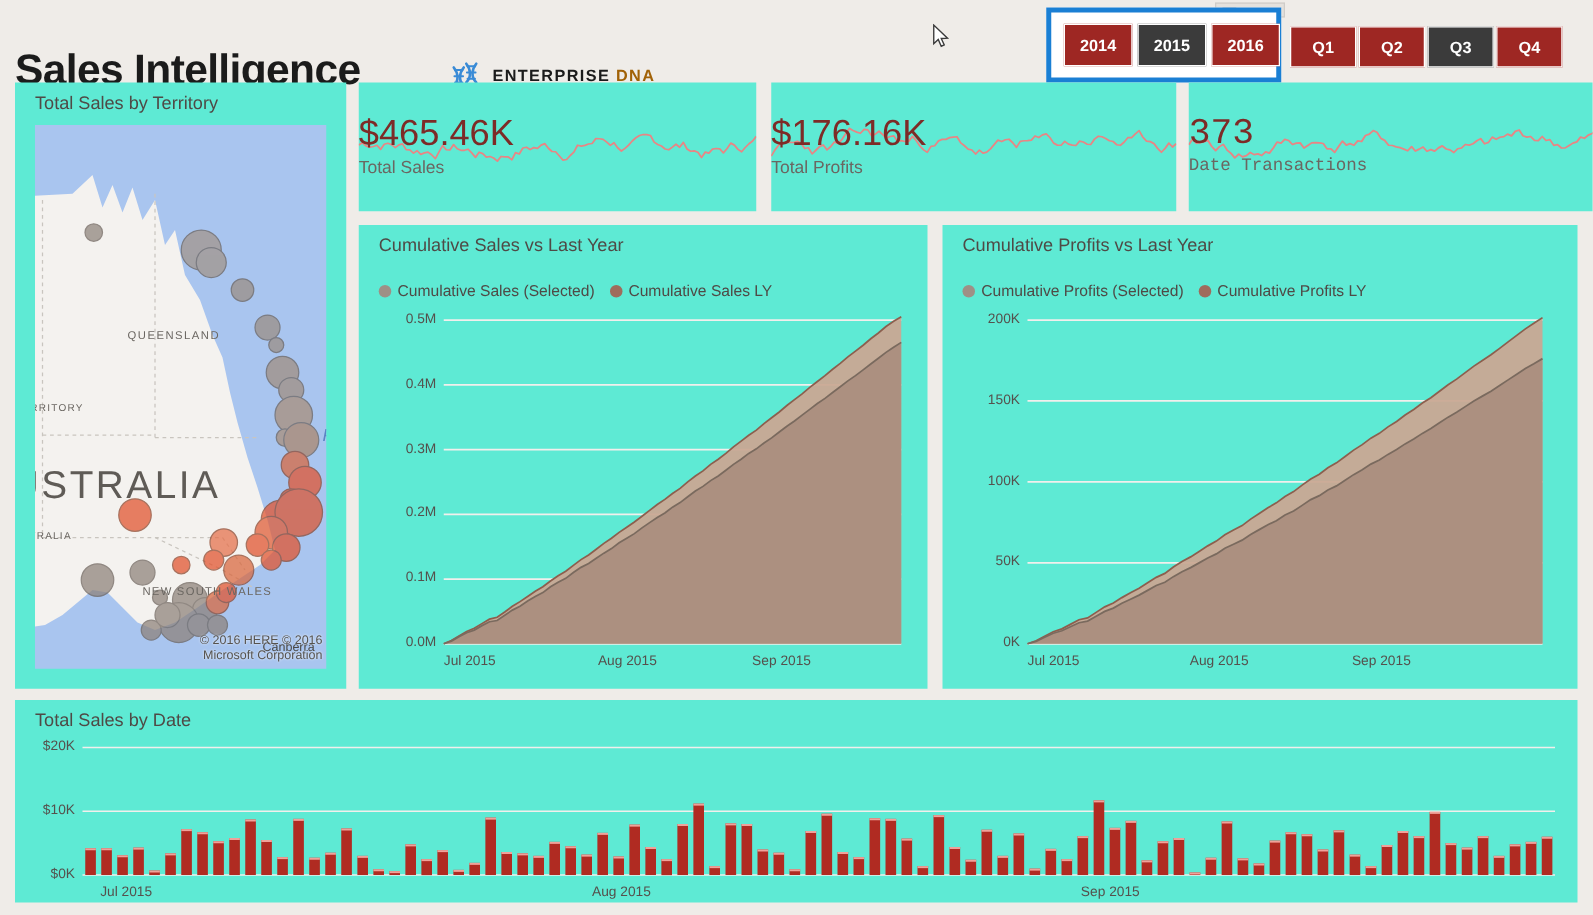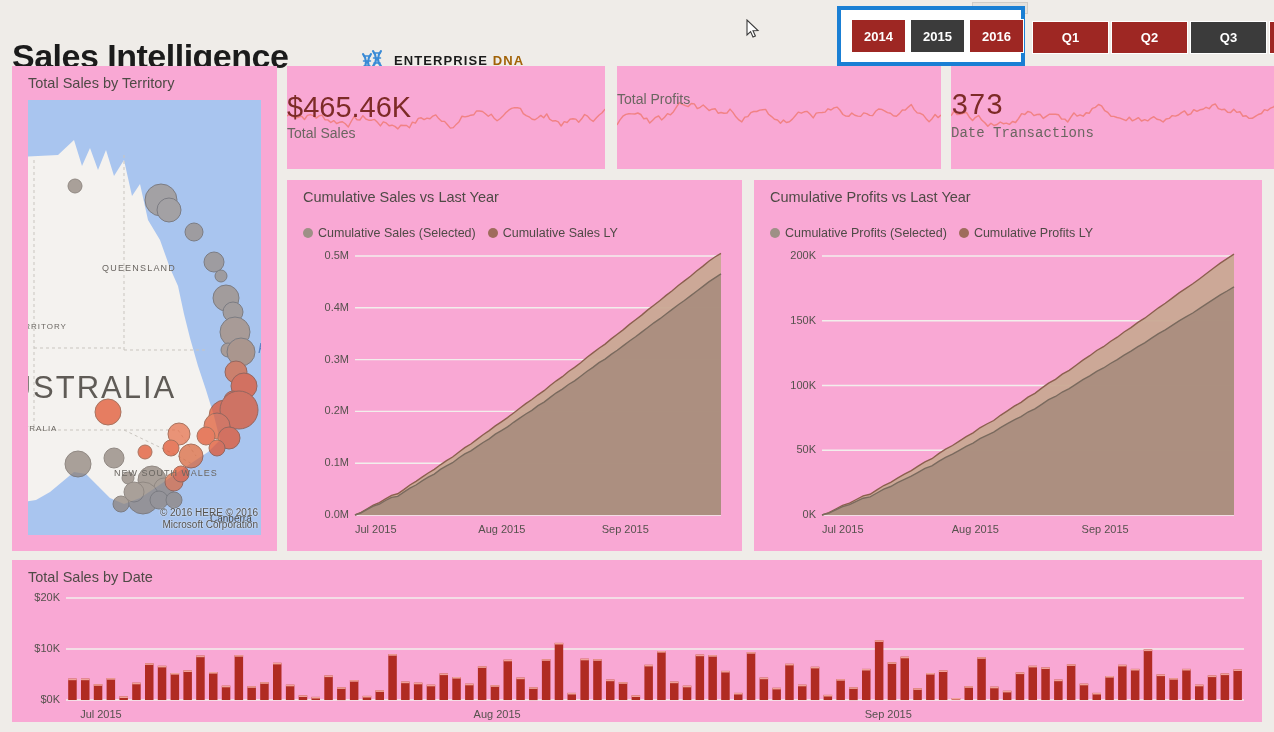--- a/index.html
+++ b/index.html
@@ -38,24 +38,24 @@
   }
   .year-row { position: absolute; left: 851px; top: 19px; display: flex; gap: 4px; }
   .q-row { position: absolute; left: 1032px; top: 21px; display: flex; gap: 2px; }
   .slicer-btn {
     width: 55px; height: 34px; border: 1px solid #ffffff;
     display: flex; align-items: center; justify-content: center;
     color: #ffffff; font-size: 13px; font-weight: bold;
     background: #9e2723; cursor: pointer; user-select: none;
   }
   .slicer-btn.sel { background: #3b3b3b; }
-  .q-row .slicer-btn { width: 77px; height: 33px; }
+  .q-row .slicer-btn { width: 53px; height: 33px; }
 
   
-  .panel { position: absolute; background: #f9a8d4; }
+  .panel { position: absolute; background: #5eead4; }
   .panel-title {
     position: absolute; left: 16px; top: 9px;
     font-size: 14.5px; color: #4f4a46; font-weight: normal;
   }
 
   
   #map-panel { left: 12px; top: 66px; width: 265px; height: 485px; }
   .map-canvas {
     position: absolute; left: 16px; top: 34px; width: 233px; height: 435px;
     background: #a9c5ef; overflow: hidden;
@@ -244,20 +244,21 @@
       <div class="kpi-value">$465.46K</div>
       <div class="kpi-label">Total Sales</div>
     </div>
   </div>
 
   <div class="panel kpi" id="kpi2">
     <svg class="kpi-spark" id="spark2" viewBox="0 0 324 103" preserveAspectRatio="none">
         <path d="M0.0 58.9 L3.0 53.9 L5.9 50.2 L8.9 48.4 L11.9 47.8 L14.9 47.9 L17.8 48.0 L20.8 47.0 L23.8 48.5 L26.8 52.8 L29.7 52.2 L32.7 57.1 L35.7 54.2 L38.6 51.3 L41.6 50.0 L44.6 53.9 L47.6 51.2 L50.5 47.6 L53.5 48.8 L56.5 45.7 L59.4 41.2 L62.4 36.7 L65.4 38.4 L68.4 39.7 L71.3 40.6 L74.3 37.5 L77.3 37.9 L80.3 42.6 L83.2 41.3 L86.2 39.0 L89.2 41.7 L92.1 44.5 L95.1 43.2 L98.1 42.7 L101.1 47.2 L104.0 46.5 L107.0 47.2 L110.0 47.0 L113.0 43.1 L115.9 46.4 L118.9 50.8 L121.9 53.9 L124.8 55.9 L127.8 51.1 L130.8 50.6 L133.8 46.7 L136.7 45.5 L139.7 45.5 L142.7 44.1 L145.7 43.7 L148.6 43.4 L151.6 48.3 L154.6 50.6 L157.5 53.3 L160.5 54.0 L163.5 57.2 L166.5 54.1 L169.4 56.5 L172.4 55.7 L175.4 53.1 L178.3 49.7 L181.3 46.1 L184.3 47.2 L187.3 45.8 L190.2 45.4 L193.2 48.2 L196.2 51.9 L199.2 47.1 L202.1 46.6 L205.1 46.5 L208.1 46.1 L211.0 42.8 L214.0 44.0 L217.0 41.9 L220.0 41.1 L222.9 44.0 L225.9 48.5 L228.9 50.1 L231.9 50.2 L234.8 47.1 L237.8 49.3 L240.8 50.1 L243.7 50.4 L246.7 46.9 L249.7 47.6 L252.7 49.4 L255.6 49.6 L258.6 45.3 L261.6 43.0 L264.6 43.4 L267.5 44.8 L270.5 46.6 L273.5 47.2 L276.4 49.8 L279.4 50.2 L282.4 47.6 L285.4 44.0 L288.3 44.1 L291.3 41.1 L294.3 38.5 L297.2 43.6 L300.2 46.9 L303.2 47.3 L306.2 48.9 L309.1 52.7 L312.1 55.8 L315.1 52.7 L318.1 48.5 L321.0 51.6 L324.0 49.0" fill="none" stroke="#f08080" stroke-width="1.4" stroke-linejoin="round" opacity="0.95"></path>
       </svg>
     <div class="kpi-text">
+      <div class="kpi-value">$176.16K</div>
       <div class="kpi-label">Total Profits</div>
     </div>
   </div>
 
   <div class="panel kpi" id="kpi3">
     <svg class="kpi-spark" id="spark3" viewBox="0 0 311 103" preserveAspectRatio="none">
         <path d="M0.0 49.8 L2.9 45.2 L5.7 48.6 L8.6 48.2 L11.4 47.4 L14.3 46.4 L17.1 51.2 L20.0 54.5 L22.8 51.3 L25.7 49.5 L28.5 54.1 L31.4 56.7 L34.2 60.3 L37.1 57.3 L39.9 59.5 L42.8 58.5 L45.7 56.0 L48.5 57.7 L51.4 57.1 L54.2 58.4 L57.1 55.5 L59.9 56.5 L62.8 52.4 L65.6 47.7 L68.5 48.5 L71.3 45.5 L74.2 46.4 L77.0 49.6 L79.9 48.5 L82.7 48.3 L85.6 52.4 L88.4 50.4 L91.3 48.3 L94.2 48.1 L97.0 48.3 L99.9 48.8 L102.7 53.1 L105.6 53.1 L108.4 55.9 L111.3 51.2 L114.1 46.9 L117.0 50.1 L119.8 48.9 L122.7 50.2 L125.5 46.7 L128.4 47.2 L131.2 42.4 L134.1 41.3 L137.0 38.5 L139.8 39.8 L142.7 44.7 L145.5 46.3 L148.4 50.2 L151.2 50.4 L154.1 51.5 L156.9 52.1 L159.8 53.3 L162.6 54.6 L165.5 51.3 L168.3 54.8 L171.2 53.3 L174.0 51.6 L176.9 55.0 L179.8 53.7 L182.6 54.9 L185.5 52.3 L188.3 50.7 L191.2 53.2 L194.0 53.9 L196.9 56.0 L199.7 53.0 L202.6 52.4 L205.4 49.6 L208.3 50.1 L211.1 49.0 L214.0 46.6 L216.8 44.9 L219.7 49.0 L222.6 47.9 L225.4 43.7 L228.3 45.4 L231.1 43.8 L234.0 43.3 L236.8 41.3 L239.7 42.7 L242.5 39.1 L245.4 38.0 L248.2 42.6 L251.1 43.7 L253.9 43.2 L256.8 46.3 L259.6 46.5 L262.5 43.2 L265.3 46.4 L268.2 45.7 L271.1 50.3 L273.9 49.7 L276.8 52.4 L279.6 52.3 L282.5 50.4 L285.3 48.5 L288.2 47.5 L291.0 43.7 L293.9 44.6 L296.7 42.1 L299.6 40.8 L302.4 38.2 L305.3 39.7 L308.1 41.3 L311.0 43.6" fill="none" stroke="#f08080" stroke-width="1.4" stroke-linejoin="round" opacity="0.95"></path>
       </svg>
     <div class="kpi-text">
       <div class="kpi-value">373</div>

